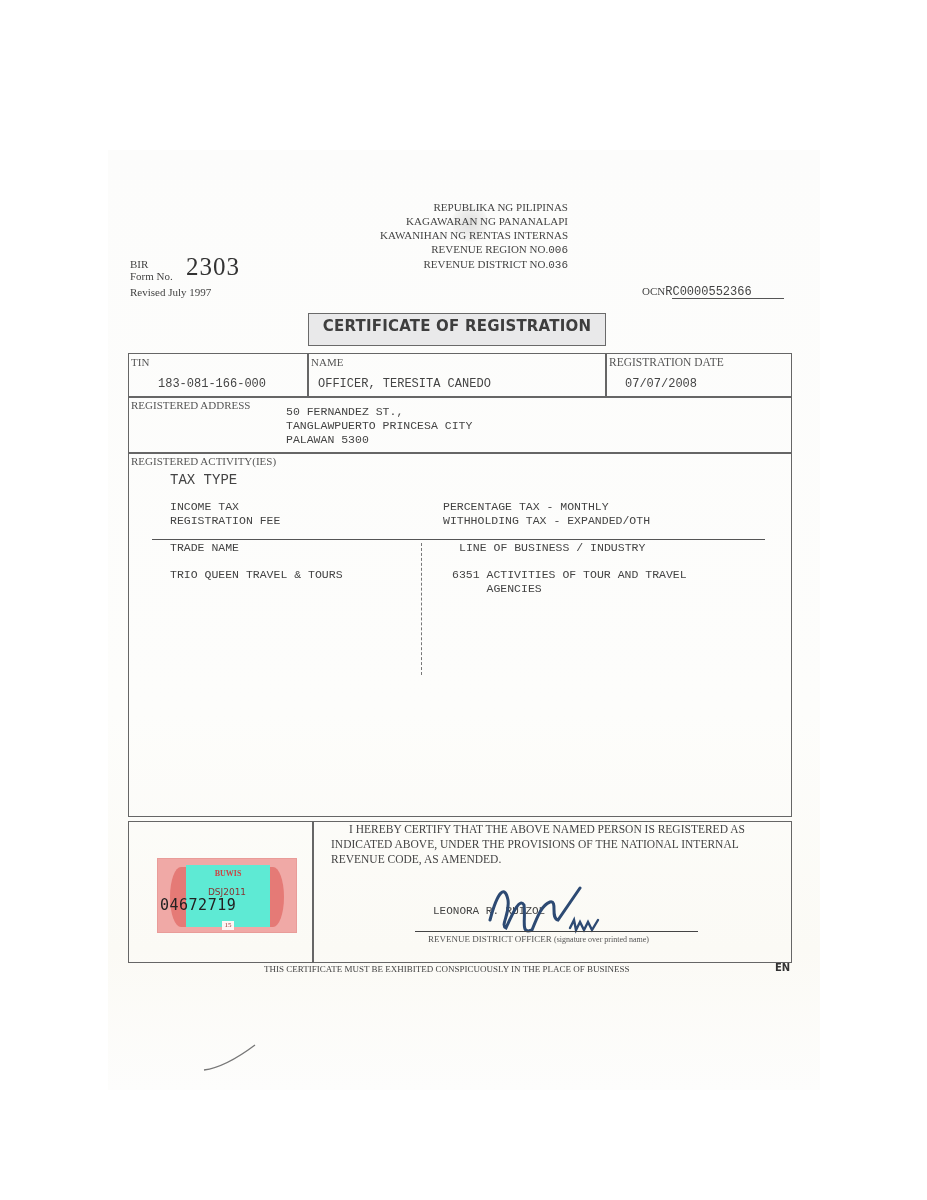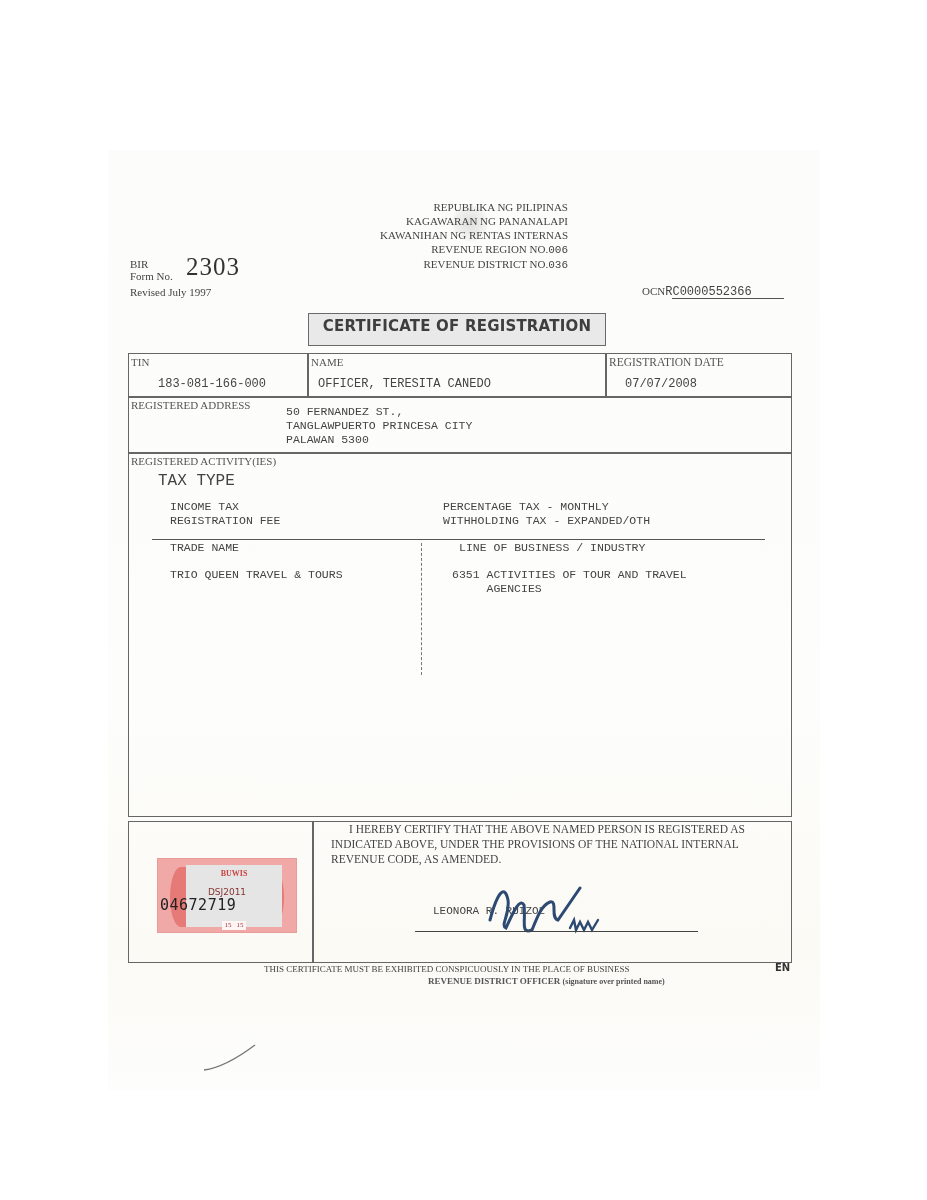--- a/index.html
+++ b/index.html
@@ -54,33 +54,33 @@
     .stamp {
       position: absolute; left: 157px; top: 858px; width: 140px; height: 75px;
       background: #f0a9a6; border: 1px solid #e99c99; box-sizing: border-box; overflow: hidden;
     }
     .stamp .wing-l, .stamp .wing-r {
       position: absolute; top: 8px; width: 22px; height: 60px; background: #e57a76; border-radius: 50% 10% 10% 50%;
     }
     .stamp .wing-l { left: 12px; }
     .stamp .wing-r { right: 12px; border-radius: 10% 50% 50% 10%; }
     .stamp .inner {
-      position: absolute; left: 28px; top: 6px; width: 96px; height: 62px; background: #e5e5e5;
+      position: absolute; left: 28px; top: 6px; width: 84px; height: 62px; background: #5eead4;
     }
     .stamp .top-txt { position: absolute; left: 0; width: 100%; top: 4px; text-align: center; font-size: 8px; color: #c44; font-weight: bold; }
     .stamp .serial-a { position: absolute; left: 0; width: 100%; top: 28px; text-align: center; font-family: "DejaVu Sans", sans-serif; font-size: 9px; color: #833; }
     .stamp .serial-b { position: absolute; left: 2px; top: 37px; font-family: "DejaVu Sans Mono", monospace; font-size: 15px; color: #222; letter-spacing: 0.5px; }
     .stamp .badge-l, .stamp .badge-r {
       position: absolute; top: 56px; width: 12px; height: 9px; background: #fff5f4; font-size: 7px; text-align: center; color: #933; line-height: 9px;
     }
     .stamp .badge-l { left: 36px; }
     .stamp .badge-r { right: 36px; }
     .officer-name { position: absolute; left: 433px; top: 905px; font-family: "Liberation Mono", monospace; font-size: 11px; color: #444; }
     .sig-line { position: absolute; left: 415px; top: 931px; width: 283px; height: 1.2px; background: #444; }
-    .officer-title { position: absolute; left: 428px; top: 976px; font-size: 9px; color: #555; font-weight: bold; }
+    .officer-title { position: absolute; left: 428px; top: 934px; font-size: 9px; color: #555; }
     .officer-title small { font-size: 8px; }
     .footer-note { position: absolute; left: 264px; top: 964px; font-size: 9px; color: #444; }
     .footer-code { position: absolute; left: 775px; top: 962px; font-family: "DejaVu Sans", sans-serif; font-weight: bold; font-size: 10px; color: #333; }
     svg.signature { position: absolute; left: 480px; top: 880px; }
     svg.mark { position: absolute; left: 200px; top: 1040px; }
   </style>
 </head>
 <body>
 
 <div class="sheet"></div>
@@ -116,21 +116,21 @@
 <div class="val mono" style="left:318px;top:377px;">OFFICER, TERESITA CANEDO</div>
 <div class="label" style="left:609px;top:356px;font-size:11.5px;">REGISTRATION DATE</div>
 <div class="val mono" style="left:625px;top:377px;">07/07/2008</div>
 
 <div class="label" style="left:131px;top:399px;">REGISTERED ADDRESS</div>
 <div class="val mono" style="left:286px;top:405px;font-size:11.5px;">50 FERNANDEZ ST.,</div>
 <div class="val mono" style="left:286px;top:419px;font-size:11.5px;">TANGLAWPUERTO PRINCESA CITY</div>
 <div class="val mono" style="left:286px;top:433px;font-size:11.5px;">PALAWAN 5300</div>
 
 <div class="label" style="left:131px;top:455px;">REGISTERED ACTIVITY(IES)</div>
-<div class="val mono" style="left:158px;top:472px;font-size:16px;">TAX TYPE</div>
+<div class="val mono" style="left:170px;top:472px;font-size:14px;">TAX TYPE</div>
 <div class="val mono" style="left:170px;top:500px;font-size:11.5px;">INCOME TAX</div>
 <div class="val mono" style="left:170px;top:514px;font-size:11.5px;">REGISTRATION FEE</div>
 <div class="val mono" style="left:443px;top:500px;font-size:11.5px;">PERCENTAGE TAX - MONTHLY</div>
 <div class="val mono" style="left:443px;top:514px;font-size:11.5px;">WITHHOLDING TAX - EXPANDED/OTH</div>
 
 <div class="hline" style="left:152px;top:539px;width:613px;height:1px;background:#555;"></div>
 <div class="dash-line" style="top:543px;height:132px;"></div>
 
 <div class="val mono" style="left:170px;top:541px;font-size:11.5px;">TRADE NAME</div>
 <div class="val mono" style="left:170px;top:568px;font-size:11.5px;">TRIO QUEEN TRAVEL &amp; TOURS</div>

